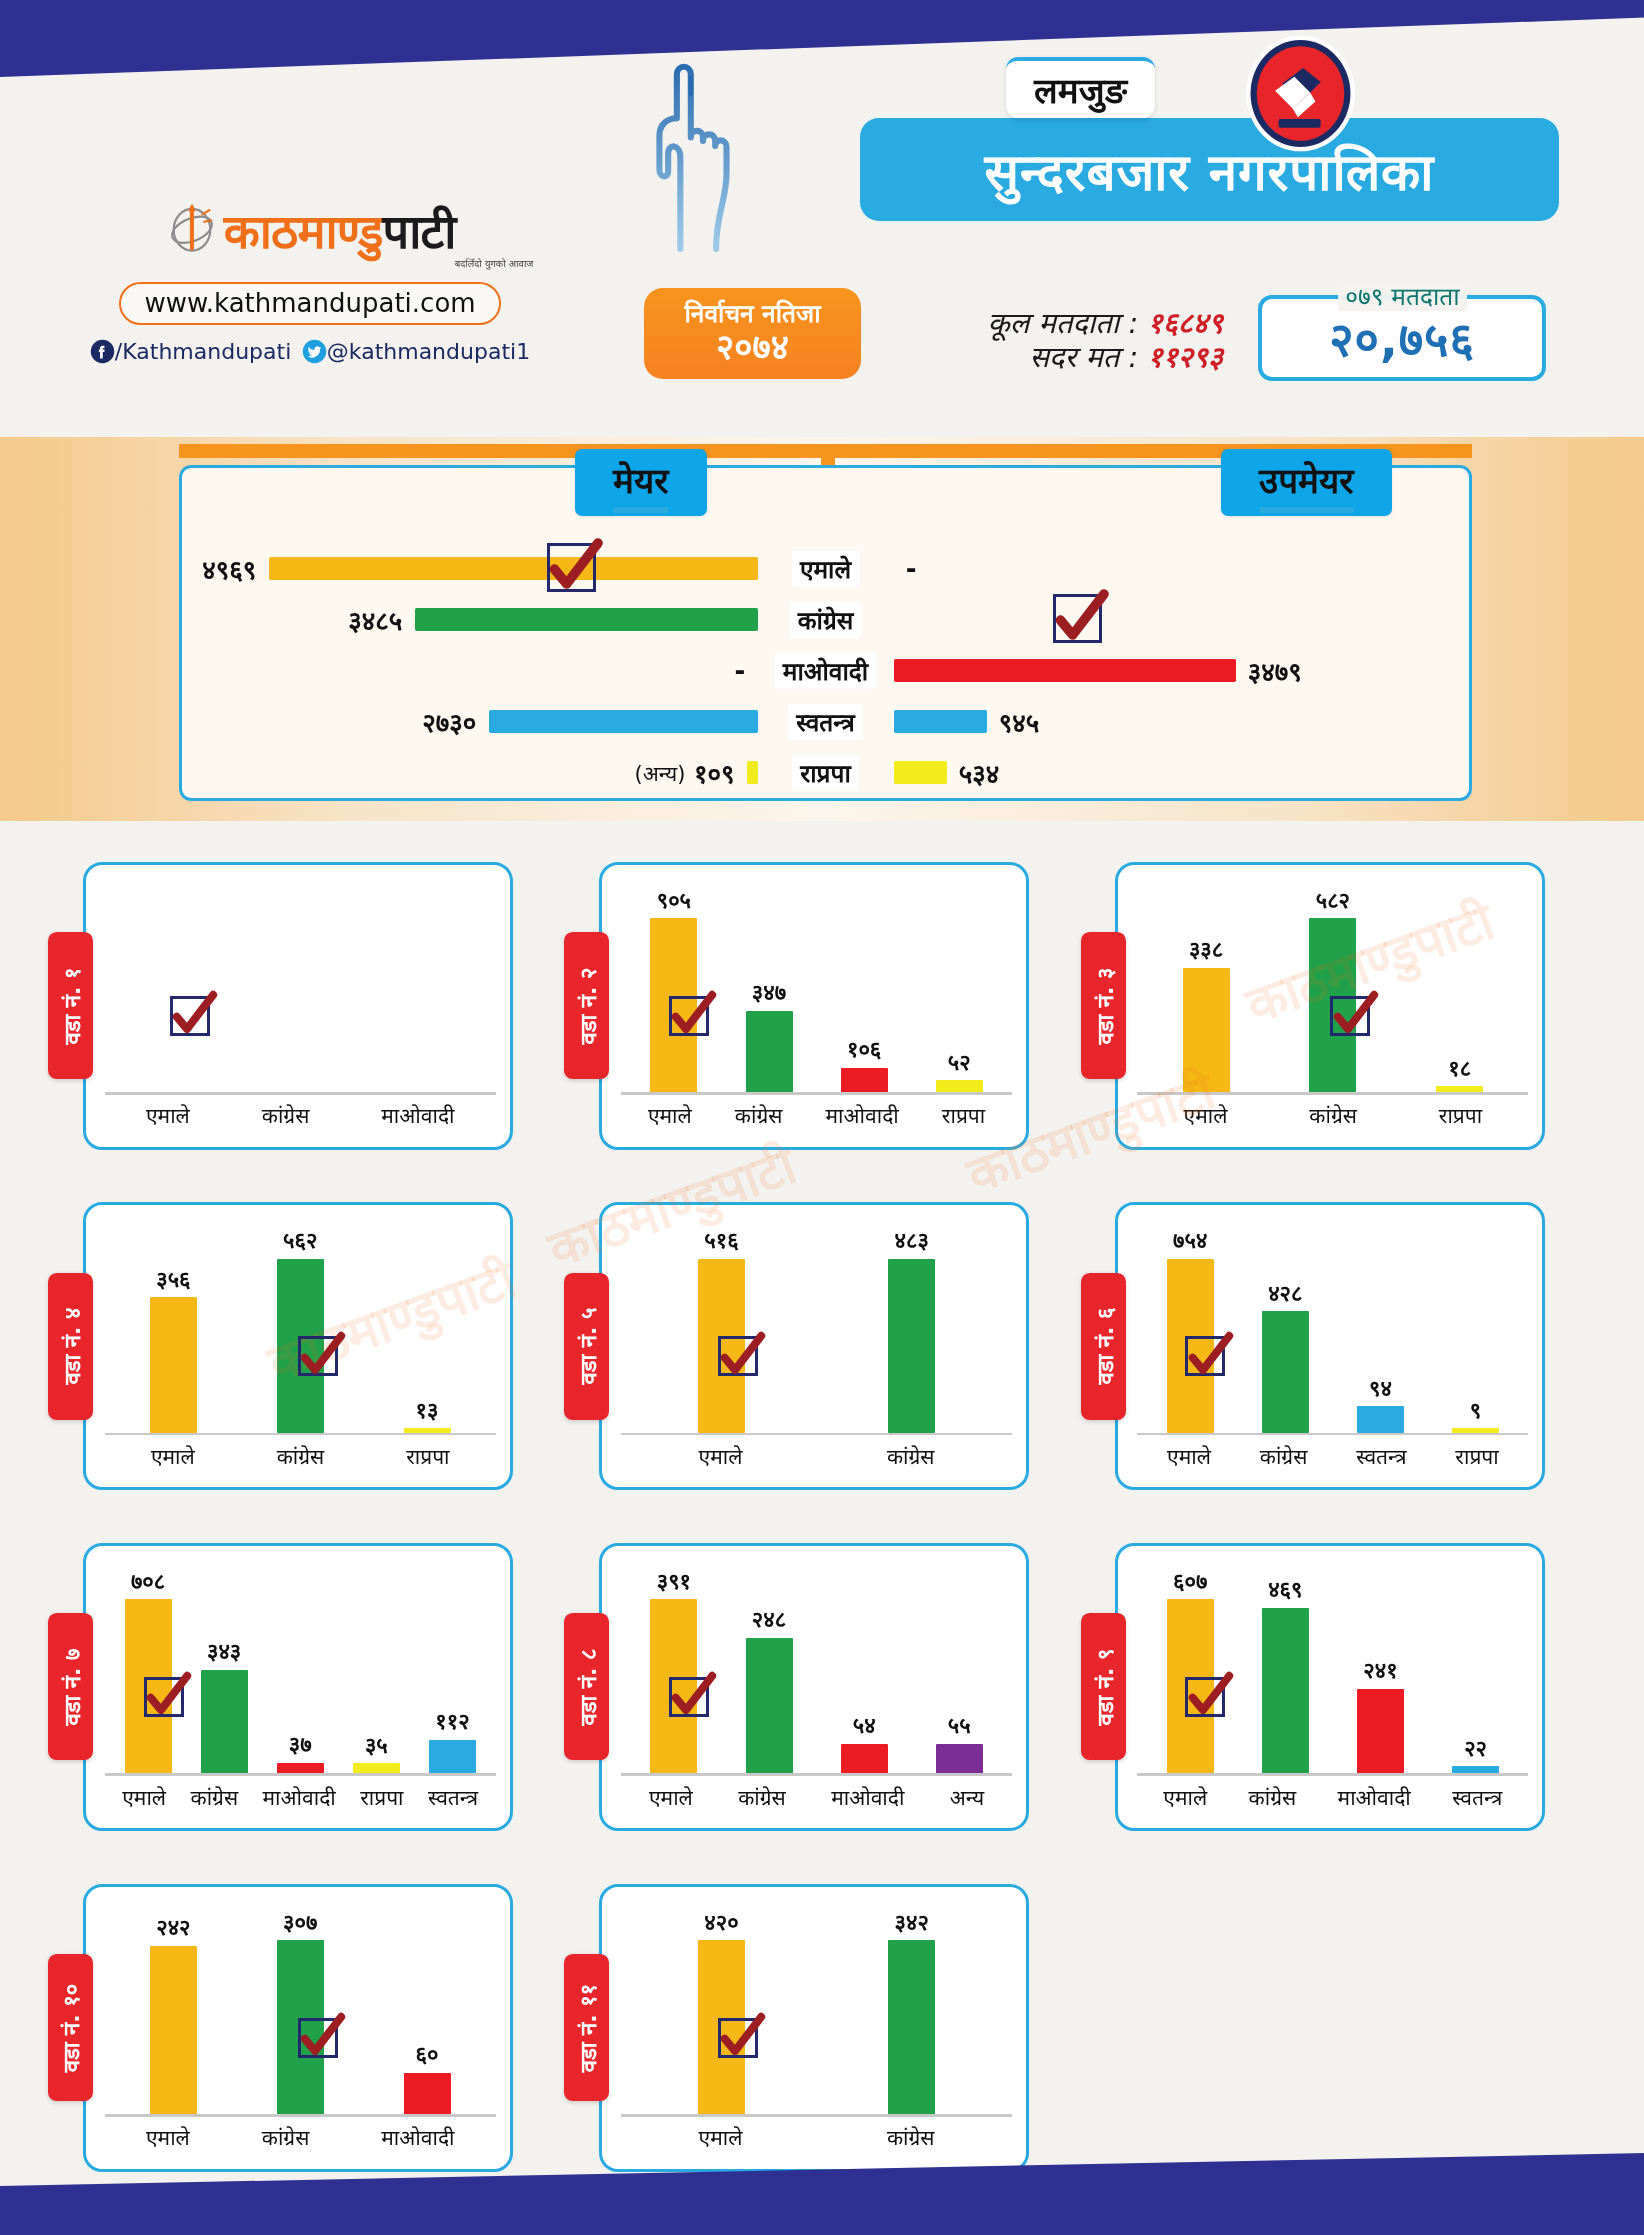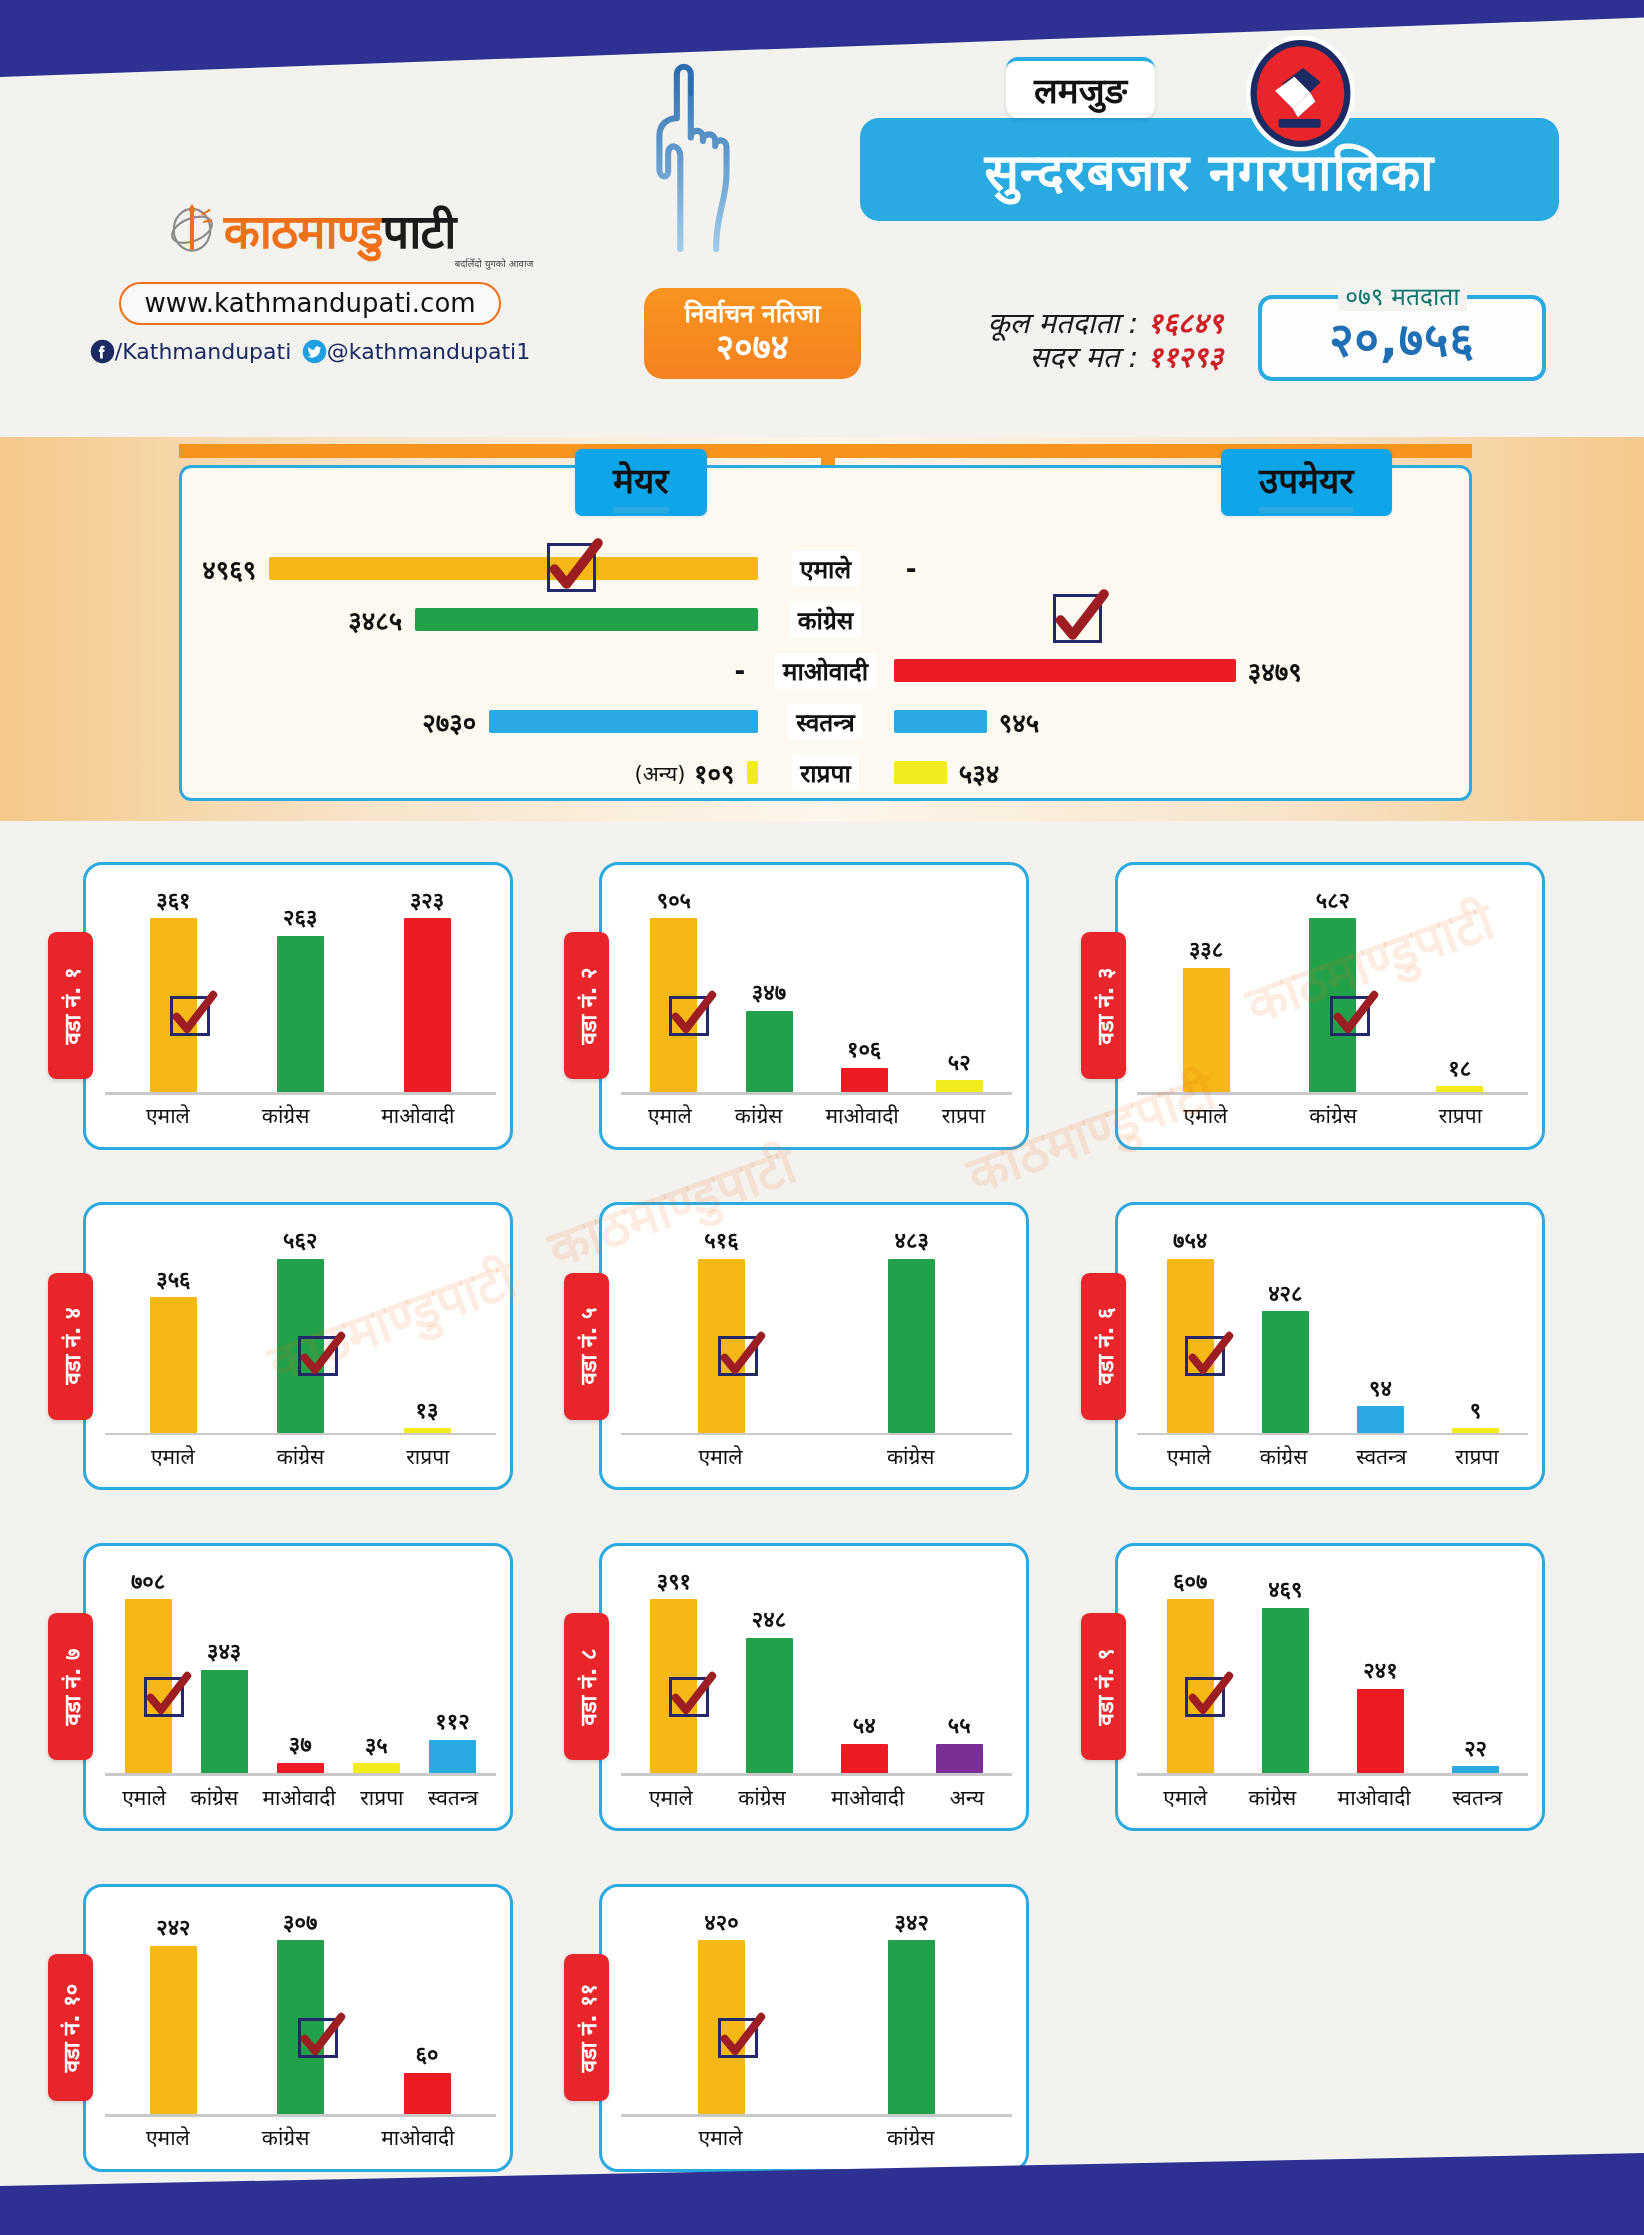--- a/index.html
+++ b/index.html
@@ -382,36 +382,20 @@
         </div>
     </div>
   </div>
 
   <div class="wards" id="wards">
       <div class="ward-cell">
         <div class="ward-tab">
           <span class="lbl">वडा नं. १</span>
         </div>
         <div class="ward-card">
-          <div class="chart-area">
-            <div class="bars">
-              <div class="bcol">
-                <span class="blabelnum">३६१</span>
-                <span class="bar" style="height:215px;background:#f5b816;"></span>
-              </div>
-              <div class="bcol">
-                <span class="blabelnum">२६३</span>
-                <span class="bar" style="height:157px;background:#22a14b;"></span>
-              </div>
-              <div class="bcol">
-                <span class="blabelnum">३२३</span>
-                <span class="bar" style="height:192px;background:#ed1c24;"></span>
-              </div>
-            </div>
-          </div>
           <div class="axis"></div>
           <div class="xlabels">
             <span class="xlab">एमाले</span>
             <span class="xlab">कांग्रेस</span>
             <span class="xlab">माओवादी</span>
           </div>
           <div class="wtick" style="left: 84px; top: 131px;">
             <svg viewBox="0 0 70 70">
               <path d="M12 38 L26 55 L62 8" fill="none" stroke="#9c1d22" stroke-width="11" stroke-linecap="round" stroke-linejoin="round"></path>
             </svg>

